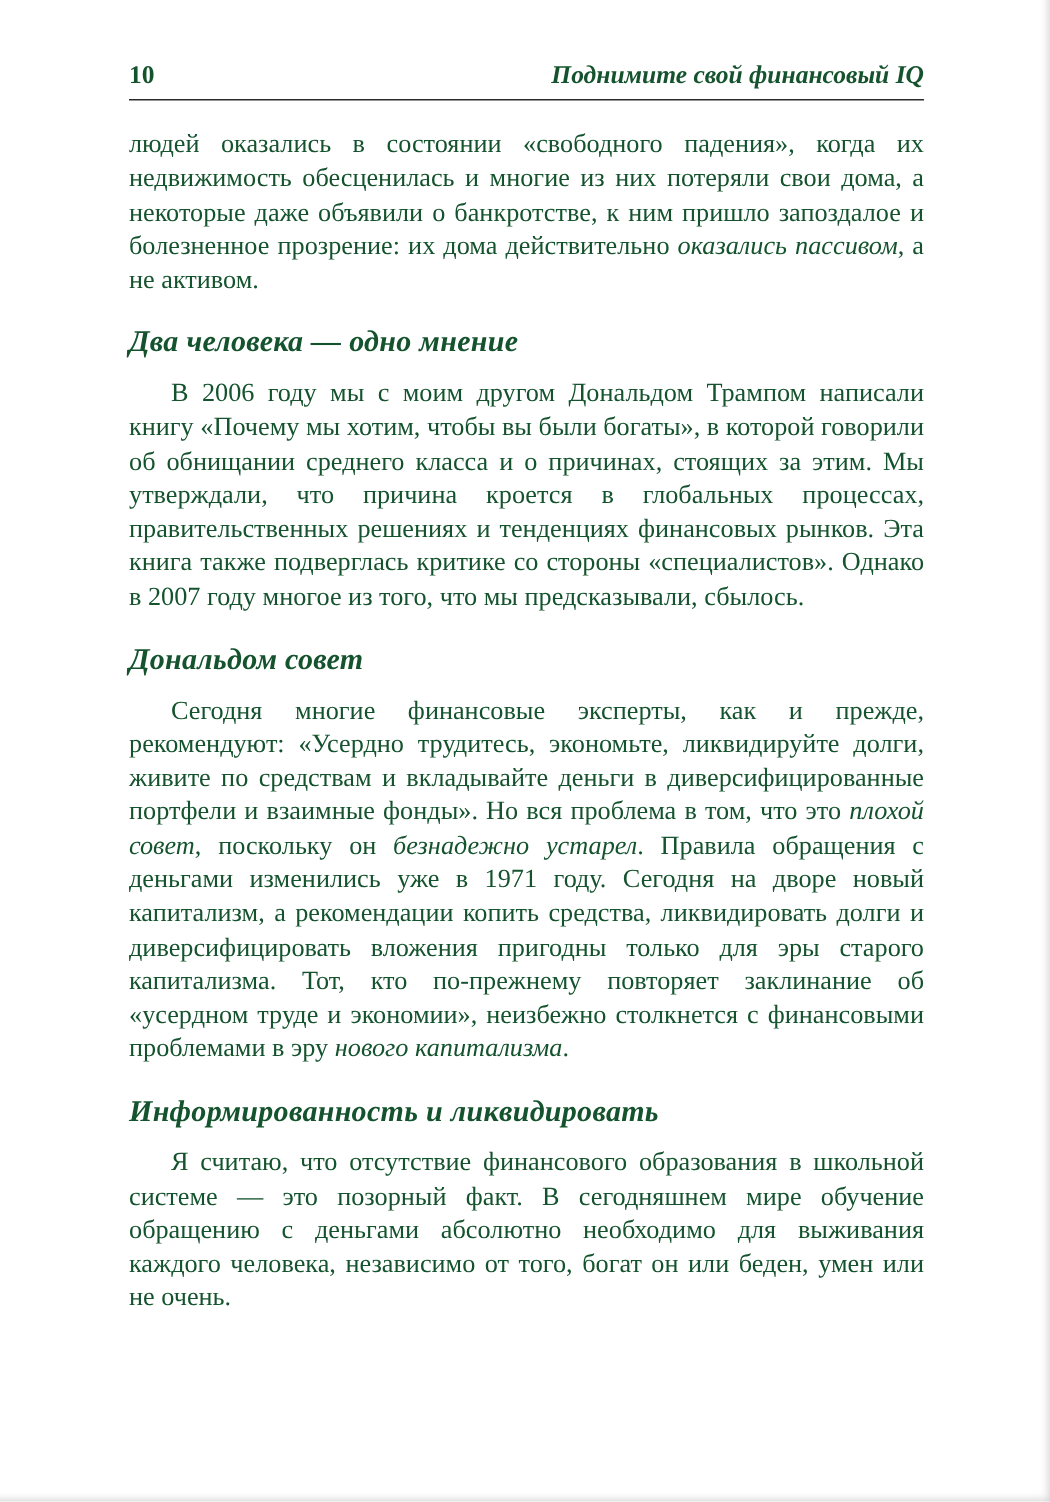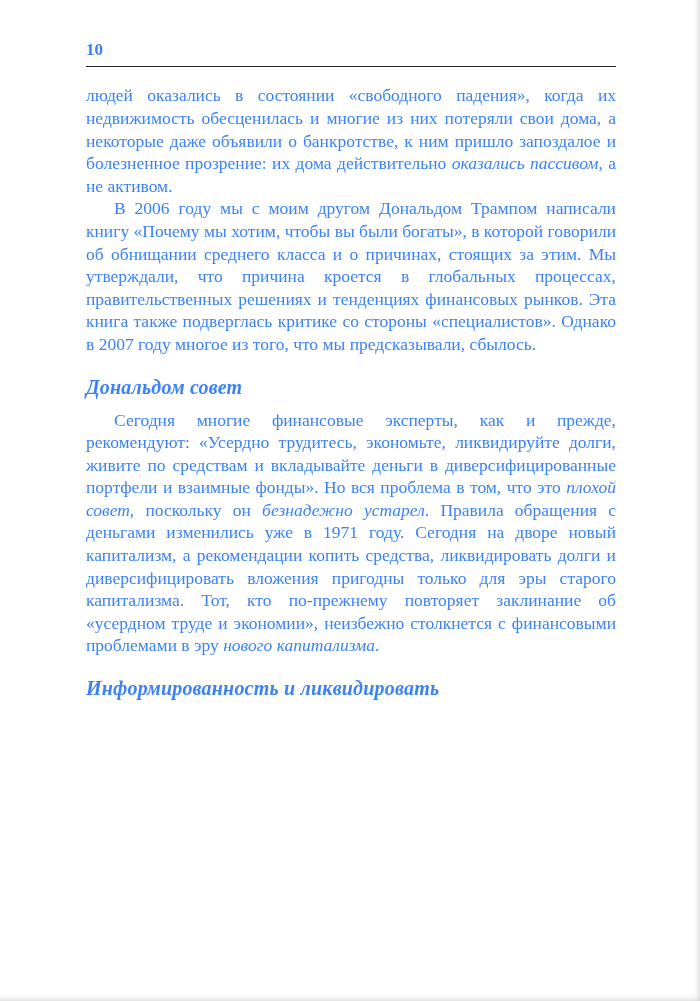--- a/index.html
+++ b/index.html
@@ -8,21 +8,21 @@
     background: #ffffff;
   }
   .page {
     position: relative;
     width: 700px;
     height: 1001px;
     background: #ffffff;
     box-sizing: border-box;
     padding: 40px 84px 0 86px;
     font-family: "Liberation Serif", "DejaVu Serif", serif;
-    color: #3b82f6;
+    color: #14532d;
     overflow: hidden;
     box-shadow: inset -4px -4px 6px -3px rgba(0,0,0,0.18);
   }
   .page-header {
     display: flex;
     justify-content: space-between;
     align-items: baseline;
     font-size: 17px;
     font-weight: bold;
     line-height: 1.2;
@@ -63,32 +63,35 @@
   em {
   }
 </style>
 </head>
 <body>
 
 <div class="page">
 
   <header class="page-header">
     <span class="page-num">10</span>
+    <span class="running-title">Поднимите свой финансовый IQ</span>
   </header>
 
   <hr class="header-rule">
 
   <main class="body-text">
 
     <p class="para no-indent"><span>людей оказались в состоянии «свободного падения», когда их недвижимость обесценилась и многие из них потеряли свои дома, а некоторые даже объявили о банкротстве, к ним пришло запоздалое и болезненное прозрение: их дома действительно </span><em>оказались пассивом</em><span>, а не активом.</span></p>
 
+    <h2 class="section-heading">Два человека — одно мнение</h2>
 
     <p class="para">В 2006 году мы с моим другом Дональдом Трампом написали книгу «Почему мы хотим, чтобы вы были богаты», в которой говорили об обнищании среднего класса и о причинах, стоящих за этим. Мы утверждали, что причина кроется в глобальных процессах, правительственных решениях и тенденциях финансовых рынков. Эта книга также подверглась критике со стороны «специалистов». Однако в 2007 году многое из того, что мы предсказывали, сбылось.</p>
 
     <h2 class="section-heading">Дональдом совет</h2>
 
     <p class="para"><span>Сегодня многие финансовые эксперты, как и прежде, рекомендуют: «Усердно трудитесь, экономьте, ликвидируйте долги, живите по средствам и вкладывайте деньги в диверсифицированные портфели и взаимные фонды». Но вся проблема в том, что это </span><em>плохой совет</em><span>, поскольку он </span><em>безнадежно устарел</em><span>. Правила обращения с деньгами изменились уже в 1971 году. Сегодня на дворе новый капитализм, а рекомендации копить средства, ликвидировать долги и диверсифицировать вложения пригодны только для эры старого капитализма. Тот, кто по-прежнему повторяет заклинание об «усердном труде и экономии», неизбежно столкнется с финансовыми проблемами в эру </span><em>нового капитализма</em><span>.</span></p>
 
     <h2 class="section-heading">Информированность и ликвидировать</h2>
 
+    <p class="para">Я считаю, что отсутствие финансового образования в школьной системе — это позорный факт. В сегодняшнем мире обучение обращению с деньгами абсолютно необходимо для выживания каждого человека, независимо от того, богат он или беден, умен или не очень.</p>
 
   </main>
 </div>
 
 </body></html>

